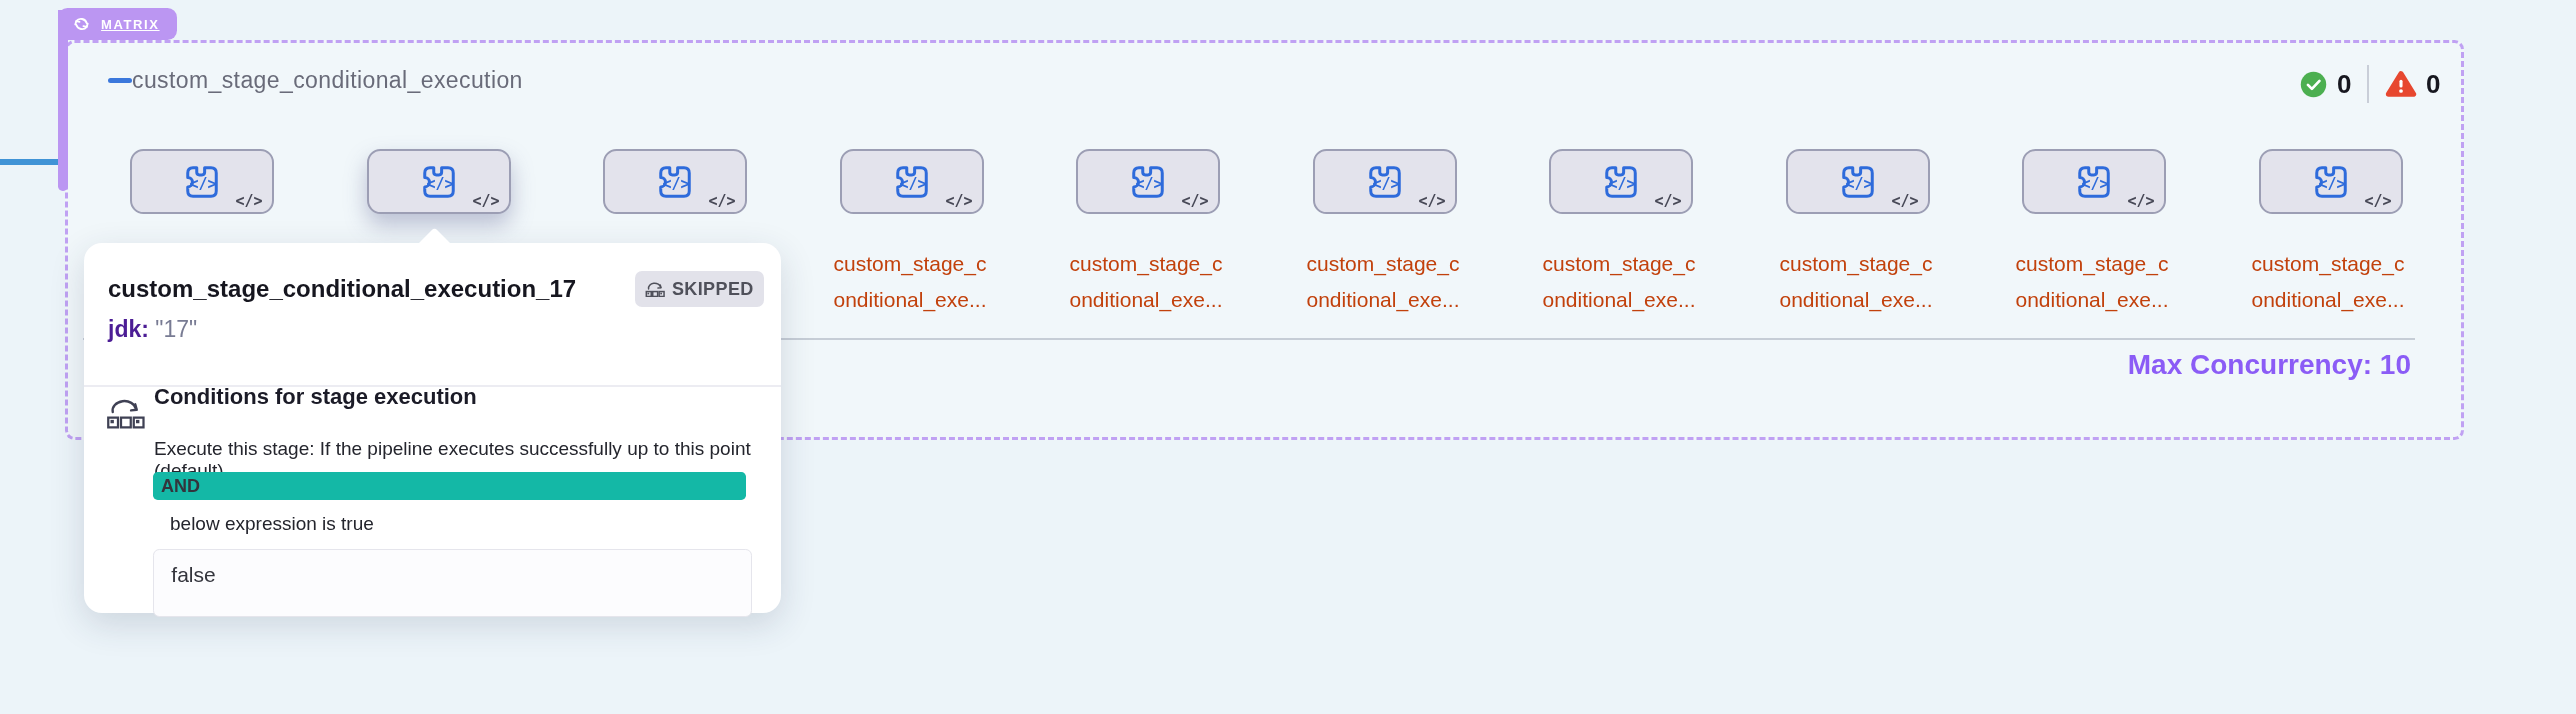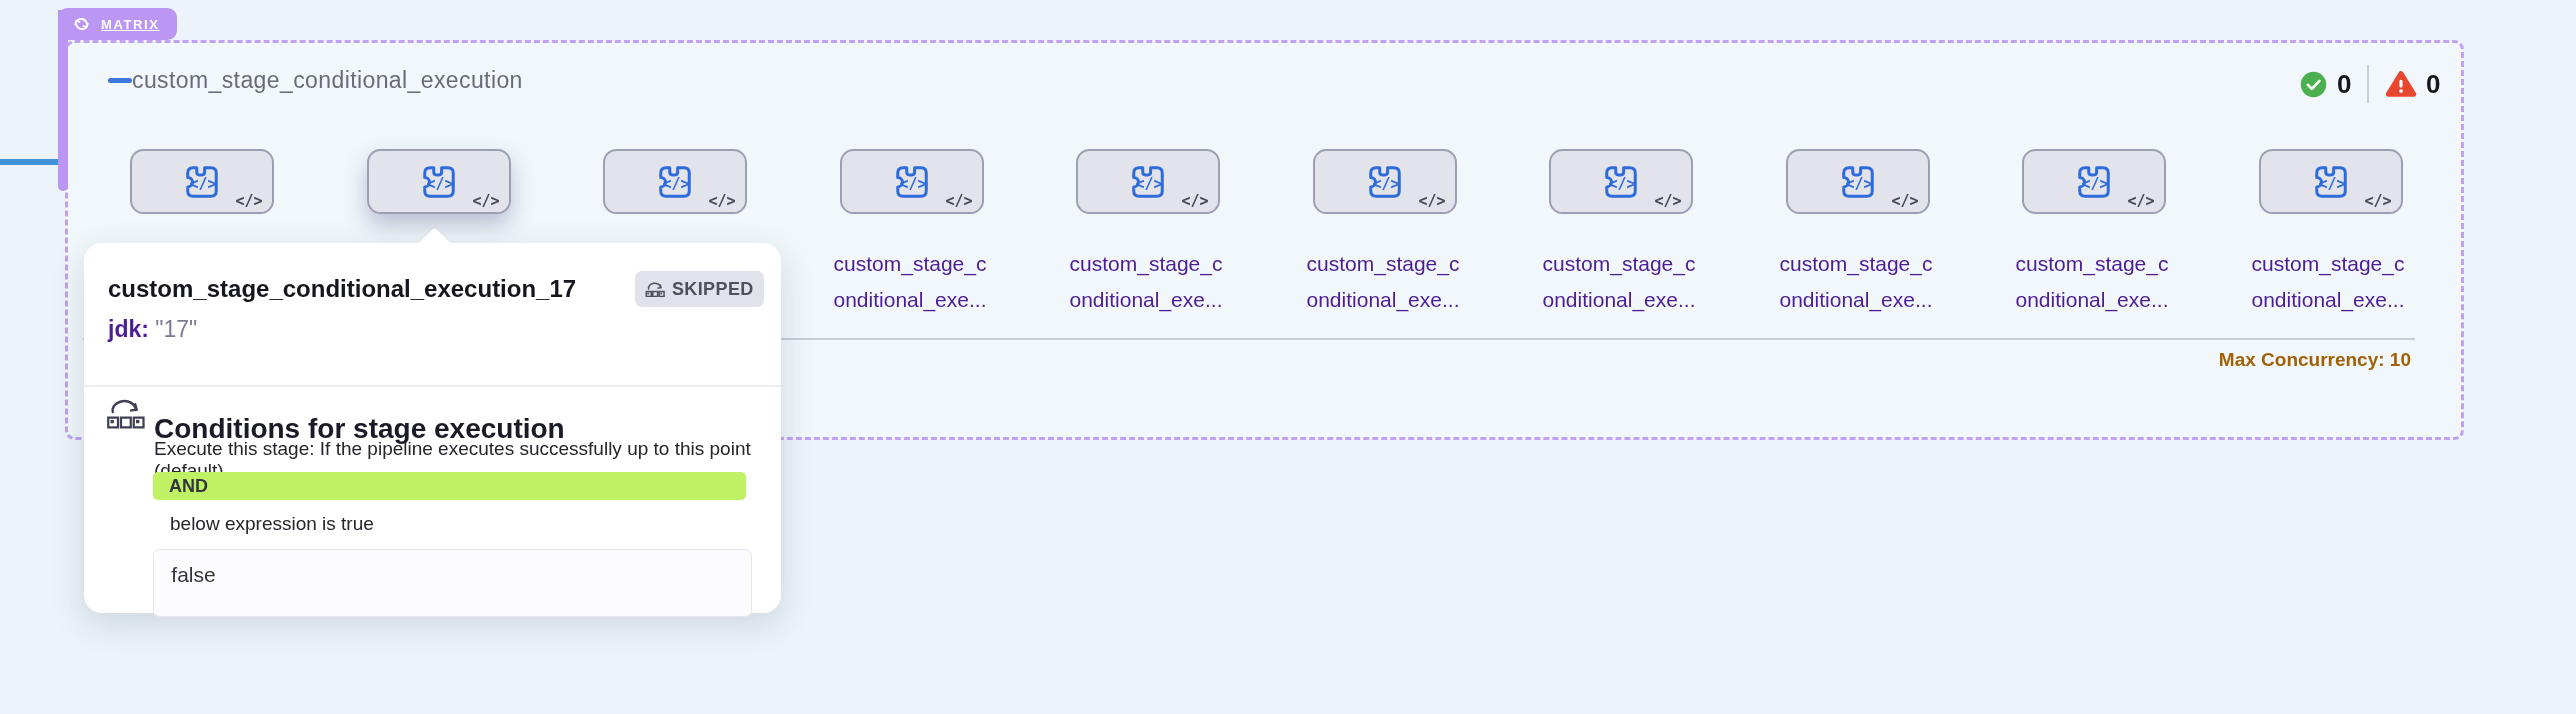--- a/index.html
+++ b/index.html
@@ -32,43 +32,43 @@
   .stage-card{position:absolute;top:106px;width:140px;height:61px;background:#e3e3ec;
     border:2.4px solid #9c9eb4;border-radius:13.4px;cursor:pointer;}
   .stage-card.hovered{box-shadow:0 11px 22px rgba(120,125,165,0.45);}
   .stage-icon{position:absolute;left:0;right:0;top:0;bottom:0;}
   .stage-icon svg{position:absolute;left:50%;top:50%;transform:translate(-50%,-52%);}
   .stage-icon-glyph{position:absolute;left:50%;top:50%;transform:translate(-46%,-38%);
     font-family:"DejaVu Sans Mono",monospace;font-weight:bold;font-size:15px;color:#2e6bdb;}
   .stage-code-glyph{position:absolute;right:9.5px;bottom:1.6px;
     font-family:"DejaVu Sans Mono",monospace;font-weight:bold;font-size:15px;color:#474856;}
   .stage-label{position:absolute;top:203px;width:236px;text-align:center;
-    font-size:21px;line-height:36px;color:#4c1d95;}
+    font-size:21px;line-height:36px;color:#c2410c;}
 
   .row-divider{position:absolute;left:15px;right:46px;top:295px;height:1.6px;background:#c6cdd6;}
-  .max-concurrency{position:absolute;right:50px;top:306px;font-size:19px;font-weight:bold;color:#a16207;margin-left:27px;}
+  .max-concurrency{position:absolute;right:50px;top:306px;font-size:28px;font-weight:bold;color:#8b5cf6;margin-left:27px;}
 
   
   .popover{position:absolute;left:84px;top:243px;width:697px;height:370px;background:#ffffff;
     border-radius:18px;box-shadow:0 11px 35px rgba(40,50,80,0.16);z-index:10;}
   .popover-arrow{position:absolute;left:337px;top:-10.2px;width:27px;height:27px;background:#ffffff;
     transform:rotate(45deg);border-radius:4px;}
   .pop-title{position:absolute;left:24px;top:32px;max-width:520px;font-size:24px;font-weight:bold;color:#16161f;}
   .status-badge{position:absolute;right:17.3px;top:28px;height:36px;padding:0 10px;background:#e2e2ea;
     border-radius:7px;display:flex;align-items:center;gap:7px;}
   .status-badge span{font-size:18px;font-weight:bold;color:#4f505a;letter-spacing:0.4px;}
   .jdk-line{position:absolute;left:24px;top:73px;font-size:23px;}
   .jdk-label{font-weight:bold;color:#4c1d95;}
   .jdk-value{color:#787b93;}
   .pop-divider{position:absolute;left:0;right:0;top:142px;height:1.6px;background:#ececf2;}
   .cond-icon{position:absolute;left:22px;top:153px;}
-  .cond-title{position:absolute;left:70px;top:170px;font-size:28px;font-weight:bold;color:#1b1b27;}
+  .cond-title{position:absolute;left:70px;top:141px;font-size:22px;font-weight:bold;color:#1b1b27;}
   .cond-desc{position:absolute;left:70px;top:195px;font-size:19px;color:#24252d;}
-  .and-bar{position:absolute;left:69px;top:229px;width:593px;height:28px;background:#bef264;
-    border-radius:4.7px;font-size:18px;font-weight:bold;color:#33343c;line-height:28px;padding-left:16px;box-sizing:border-box;}
+  .and-bar{position:absolute;left:69px;top:229px;width:593px;height:28px;background:#14b8a6;
+    border-radius:4.7px;font-size:18px;font-weight:bold;color:#33343c;line-height:28px;padding-left:8px;box-sizing:border-box;}
   .cond-hint{position:absolute;left:86px;top:270px;font-size:19px;color:#24252d;}
   .expr-box{position:absolute;left:69px;top:306px;width:599px;height:68px;background:#fcfcfe;
     border:1.6px solid #e5e5ec;border-radius:6.3px;font-size:21px;color:#33343c;line-height:50px;
     padding-left:17.3px;box-sizing:border-box;}
 </style>
 </head>
 <body>
 
 <div class="root">
 

